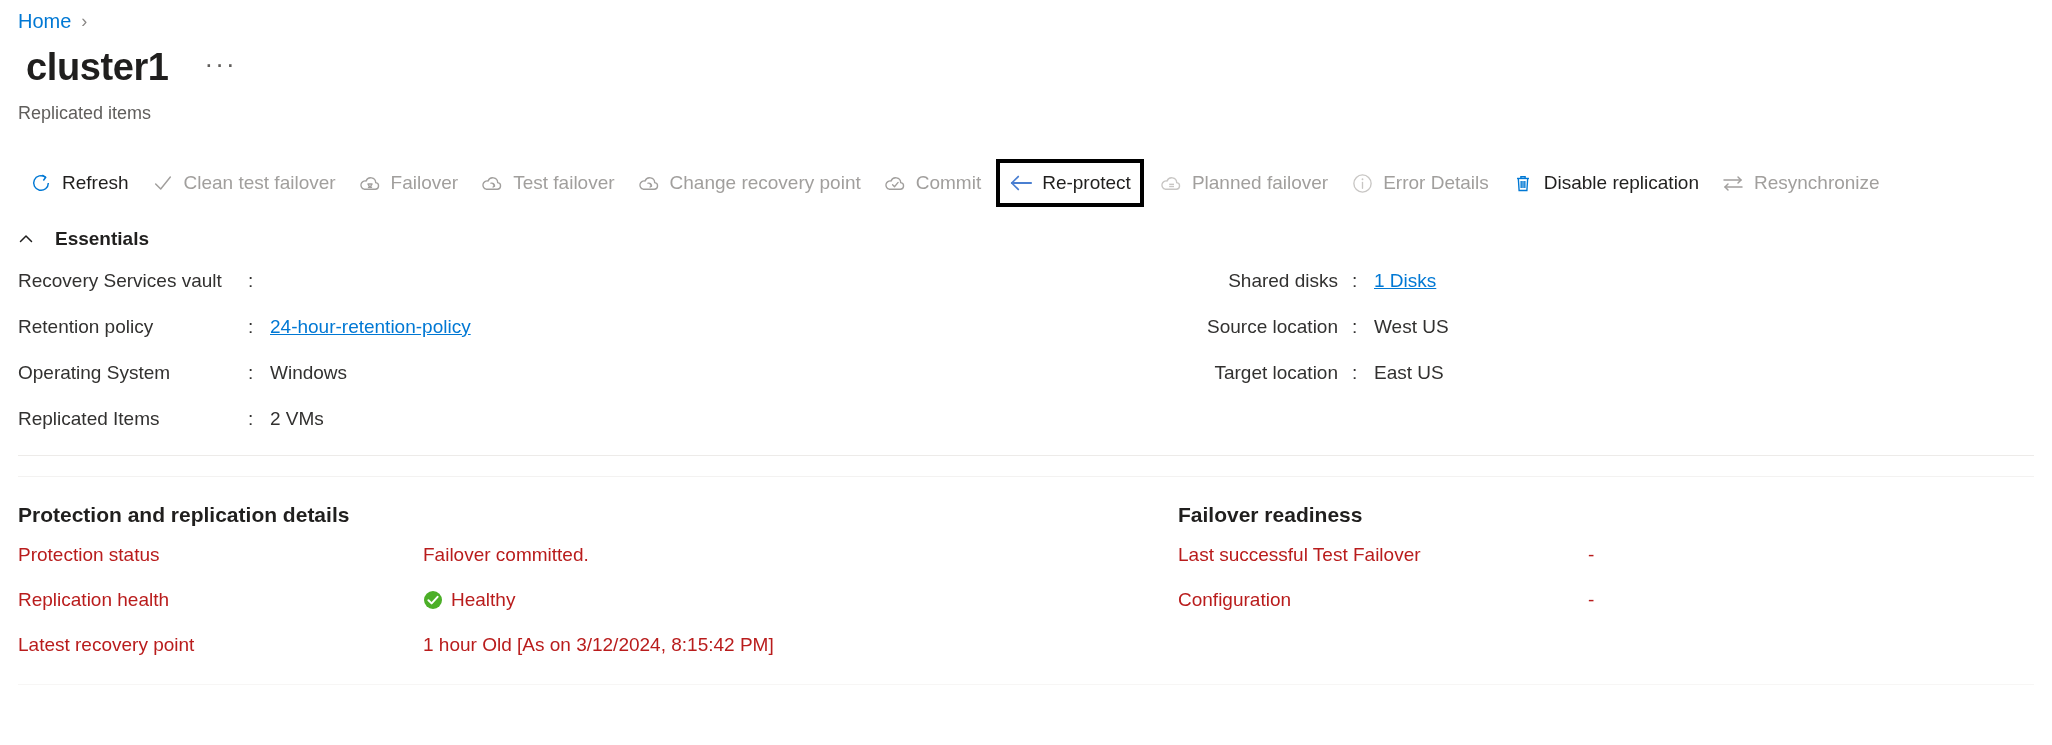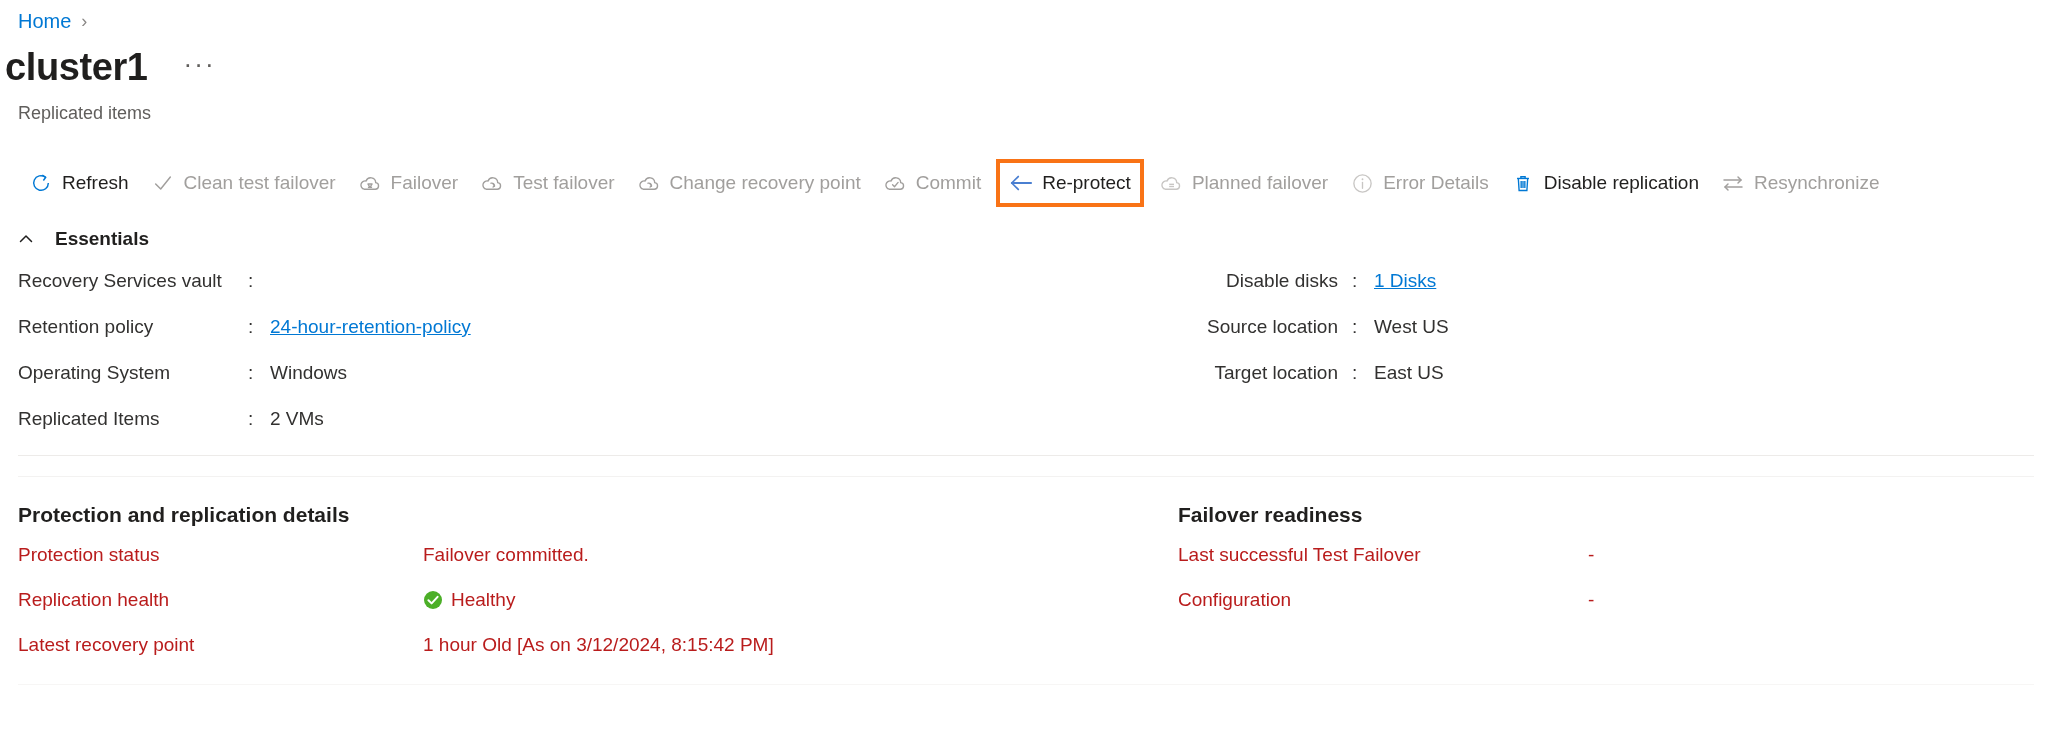--- a/index.html
+++ b/index.html
@@ -35,21 +35,21 @@
   }
   .breadcrumb .crumb-sep {
     color: #8a8886;
     font-size: 18px;
     line-height: 26px;
   }
 
   
   .page-title-row {
     position: absolute;
-    left: 5px;
+    left: 26px;
     top: 45px;
     display: flex;
     align-items: center;
     gap: 36px;
   }
   .page-title {
     font-size: 38px;
     font-weight: 600;
     color: #201f1e;
     letter-spacing: -0.4px;
@@ -103,21 +103,21 @@
     display: inline-flex;
     align-items: center;
     justify-content: center;
     width: 24px;
     height: 24px;
     flex: 0 0 24px;
   }
   .cmd .cmd-icon svg { display: block; }
 
   .cmd.highlighted {
-    border: 4px solid #f97316;
+    border: 4px solid #000000;
     background: #ffffff;
     padding: 0 9px;
     height: 48px;
     margin: 0 4px;
     align-items: center;
   }
 
   
   .essentials-header {
     position: absolute;
@@ -406,21 +406,21 @@
     </div>
     <div class="ess-row">
       <span class="ess-label">Replicated Items</span>
       <span class="ess-colon">:</span>
       <span class="ess-value">2 VMs</span>
     </div>
   </div>
 
   <div class="ess-col right">
     <div class="ess-row">
-      <span class="ess-label">Disable disks</span>
+      <span class="ess-label">Shared disks</span>
       <span class="ess-colon">:</span>
       <span class="ess-value link">1 Disks</span>
     </div>
     <div class="ess-row">
       <span class="ess-label">Source location</span>
       <span class="ess-colon">:</span>
       <span class="ess-value">West US</span>
     </div>
     <div class="ess-row">
       <span class="ess-label">Target location</span>

